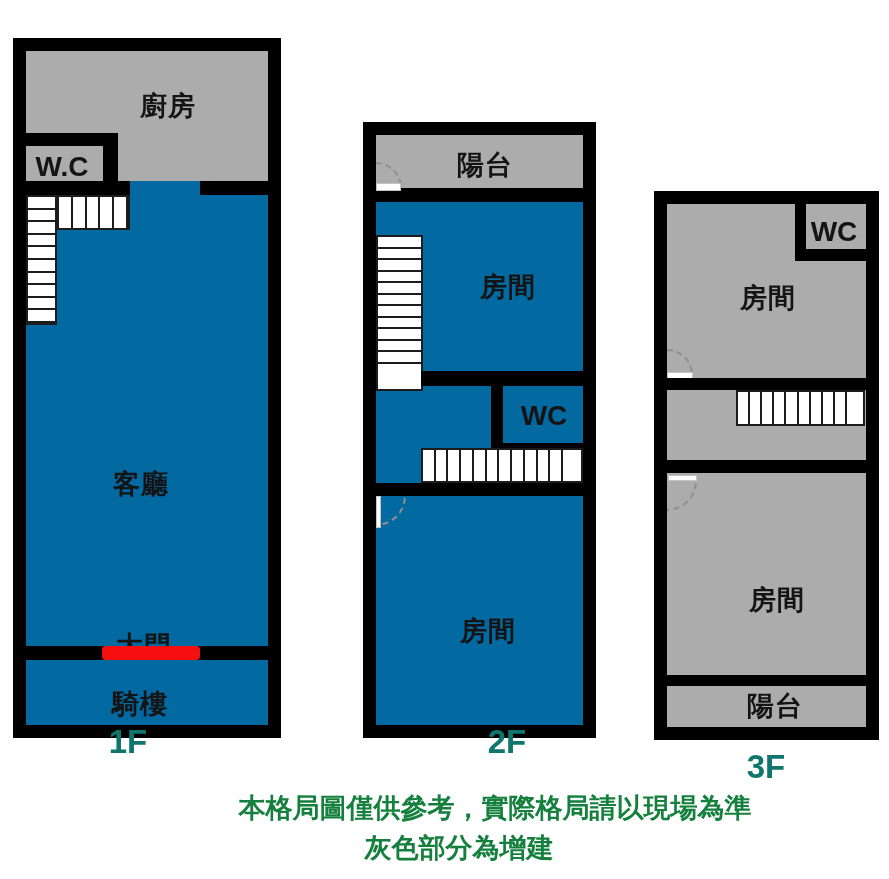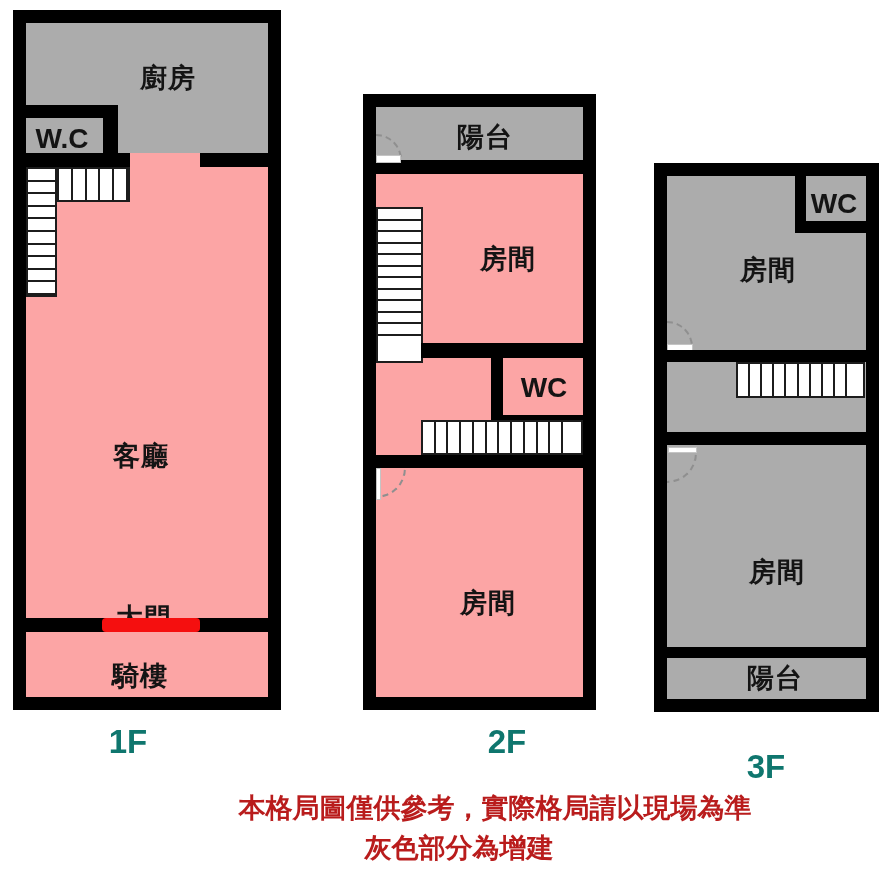--- a/index.html
+++ b/index.html
@@ -1,26 +1,26 @@
 <!DOCTYPE html>
 <html style="--wall: #000000; --gray: #acacac; --red: #f50f0f;"><head>
 <meta charset="utf-8">
 <style>
   html,body{margin:0;padding:0;background:#fff;}
   .canvas{position:relative;width:889px;height:879px;background:#fff;overflow:hidden;
           font-family:"Liberation Sans",sans-serif;}
-  .floor{position:absolute;border:13px solid var(--wall);background:#fca5a5;box-sizing:content-box;}
+  .floor{position:absolute;border:13px solid var(--wall);background:#0369a1;box-sizing:content-box;margin-top:28px;}
   .wall{position:absolute;background:var(--wall);}
   .gray{position:absolute;background:var(--gray);}
   .lbl{position:absolute;transform:translate(-50%,-50%);font-weight:700;font-size:27px;
        color:#141414;white-space:nowrap;letter-spacing:1px;}
   .lbl.wc{font-size:28px;letter-spacing:0;}
   .floor-tag{position:absolute;transform:translate(-50%,-50%);font-weight:700;font-size:33px;color:#0f766e;}
   .caption{position:absolute;transform:translate(-50%,-50%);font-weight:700;font-size:27px;
-           color:#b91c1c;white-space:nowrap;}
+           color:#15803d;white-space:nowrap;}
   .stairs{position:absolute;display:flex;background:#fff;border:2px solid #1c1c1c;box-sizing:border-box;}
   .stairs.h{flex-direction:row;}
   .stairs.v{flex-direction:column;}
   .stairs>i{flex:1;display:block;}
   .stairs.h>i{border-right:2px solid #1c1c1c;}
   .stairs.v>i{border-bottom:2px solid #1c1c1c;}
   .stairs>i.tail{border:none;}
   .arc{position:absolute;box-sizing:border-box;}
   .arc.tl{border-right:2px dashed #8f8f8f;border-bottom:2px dashed #8f8f8f;
           border-bottom-right-radius:100% 100%;}

